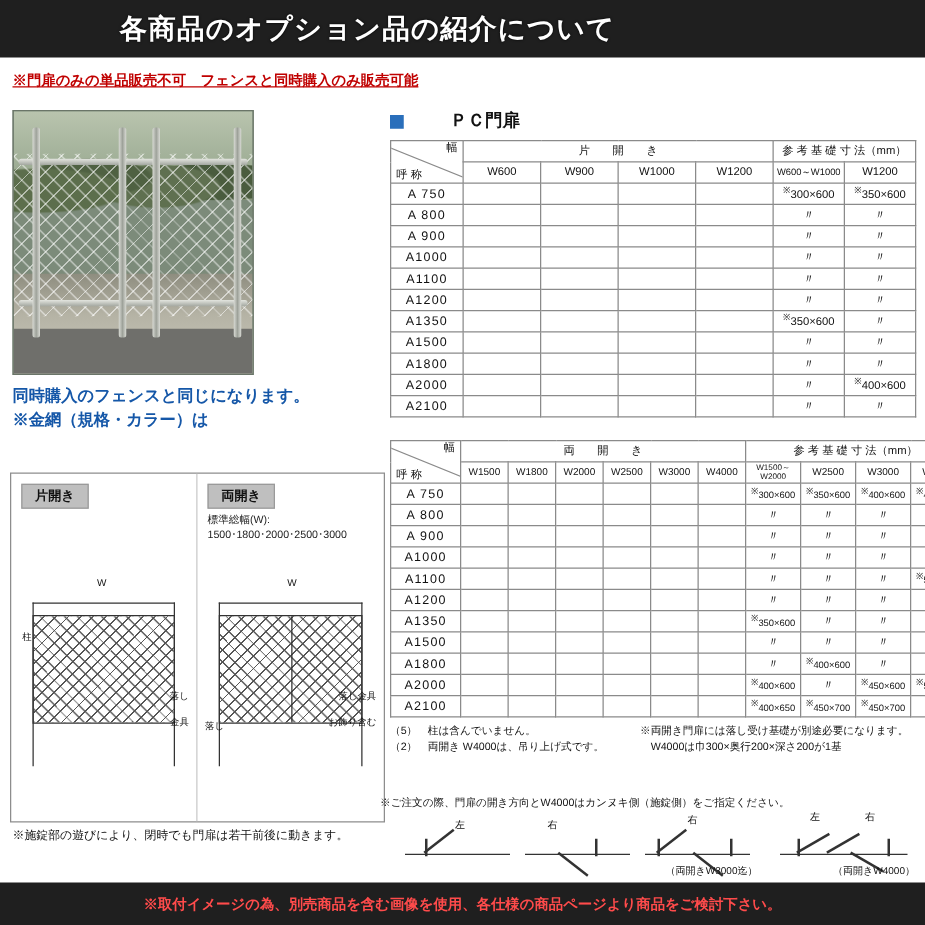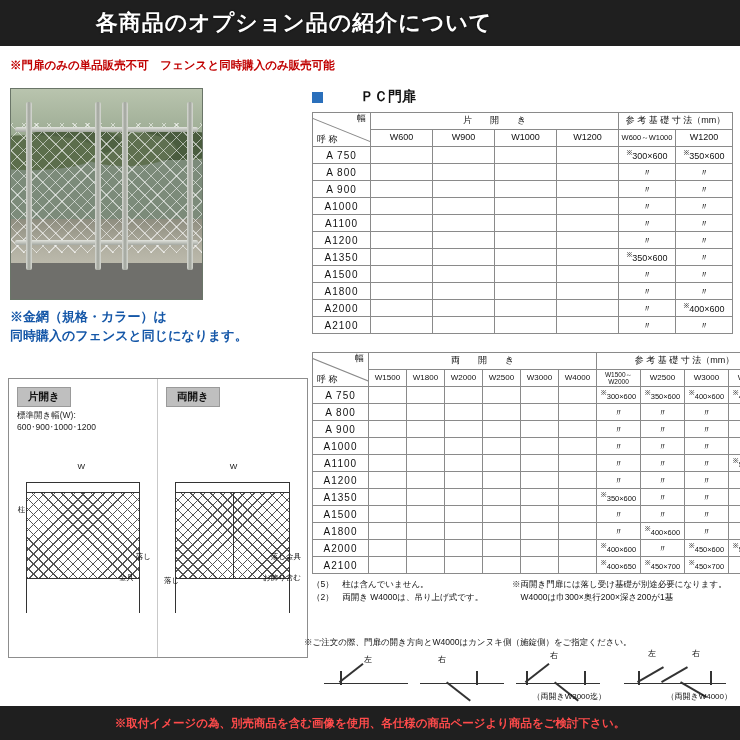--- a/index.html
+++ b/index.html
@@ -24,21 +24,21 @@
     display:flex; align-items:center; justify-content:center;
     color:#ffffff; font-weight:bold; font-size:22px; letter-spacing:1px;
     text-shadow:0 0 2px #000;
   }
 
   
   .note-red {
     position:absolute; font-size:11.5px; color:#c00000; font-weight:bold;
     line-height:1.35;
   }
-  #note1 { left:10px; top:58px; width:330px; }
+  #note1 { left:10px; top:58px; width:330px;text-decoration:underline; }
 
   .photo {
     position:absolute; left:10px; top:88px; width:193px; height:212px;
     background:#7c8b7a;
     overflow:hidden;
     border:1px solid #6a7568;
   }
   .photo .sky {
     position:absolute; left:0; top:0; width:100%; height:34%;
     background:linear-gradient(180deg,#b9c4ae 0%, #9fae96 60%, #879679 100%);
@@ -243,61 +243,62 @@
     <div class="mesh"></div>
     <div class="rail" style="top:18%"></div>
     <div class="rail" style="top:72%"></div>
     <div class="post" style="left:8%"></div>
     <div class="post" style="left:44%"></div>
     <div class="post" style="left:58%"></div>
     <div class="post" style="left:92%"></div>
   </div>
 
   <div class="note-blue" id="note2">
+    <div>同時購入のフェンスと同じになります。</div>
     <div>※金網（規格・カラー）は</div>
-    <div>同時購入のフェンスと同じになります。</div>
   </div>
 
   <div class="diagram">
 
     <div class="half left">
       <div class="dg-tab">片開き</div>
-      <div class="dg-spec">
-        <div>標準開き幅(W):</div>
-        <div>600･900･1000･1200</div>
-      </div>
       <div class="dg-art">
         <div class="dg-w" style="left:46%; top:4%">W</div>
         <div class="dg-dim" style="left:8%; right:8%; top:16%"></div>
         <div class="dg-vline" style="left:8%;"></div>
         <div class="dg-vline" style="right:8%;"></div>
         <div class="dg-fence"></div>
         <div class="dg-lead" style="left:2%; top:30%">柱</div>
         <div class="dg-lead" style="right:0; top:58%">落し</div>
-        <div class="dg-lead" style="right:17px; top:70%">金具</div>
+        <div class="dg-lead" style="right:0; top:70%">金具</div>
       </div>
     </div>
 
     <div class="half right">
       <div class="dg-tab">両開き</div>
+      <div class="dg-spec">
+        <div>標準総幅(W):</div>
+        <div>1500･1800･2000･2500･3000</div>
+      </div>
       <div class="dg-art">
         <div class="dg-w" style="left:48%; top:4%">W</div>
         <div class="dg-dim" style="left:8%; right:8%; top:16%"></div>
         <div class="dg-vline" style="left:8%;"></div>
         <div class="dg-vline" style="right:8%;"></div>
         <div class="dg-fence split">
           <div class="mid"></div>
         </div>
         <div class="dg-lead" style="left:0; top:72%">落し</div>
         <div class="dg-lead" style="right:0; top:58%">落し金具</div>
         <div class="dg-lead" style="right:0; top:70%">お飾り含む</div>
       </div>
     </div>
   </div>
 
+  <div id="diag-foot">※施錠部の遊びにより、閉時でも門扉は若干前後に動きます。</div>
 
   <div class="sec-head" id="pc-head">
     <span class="sq"></span>
     <span>ＰＣ門扉</span>
   </div>
 
   <table class="grid" id="tbl1">
     <colgroup>
       <col style="width:58px">
         <col style="width:62px">

